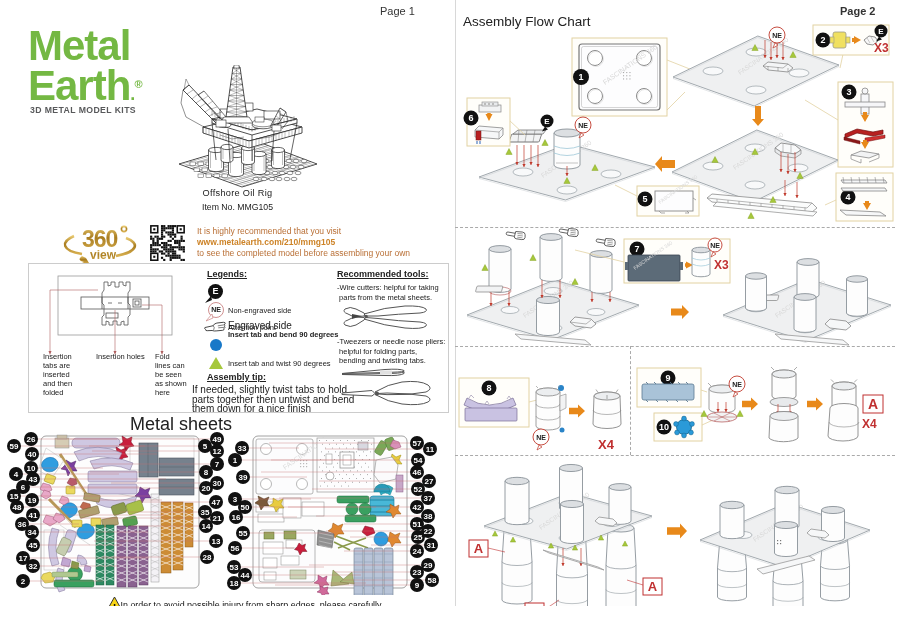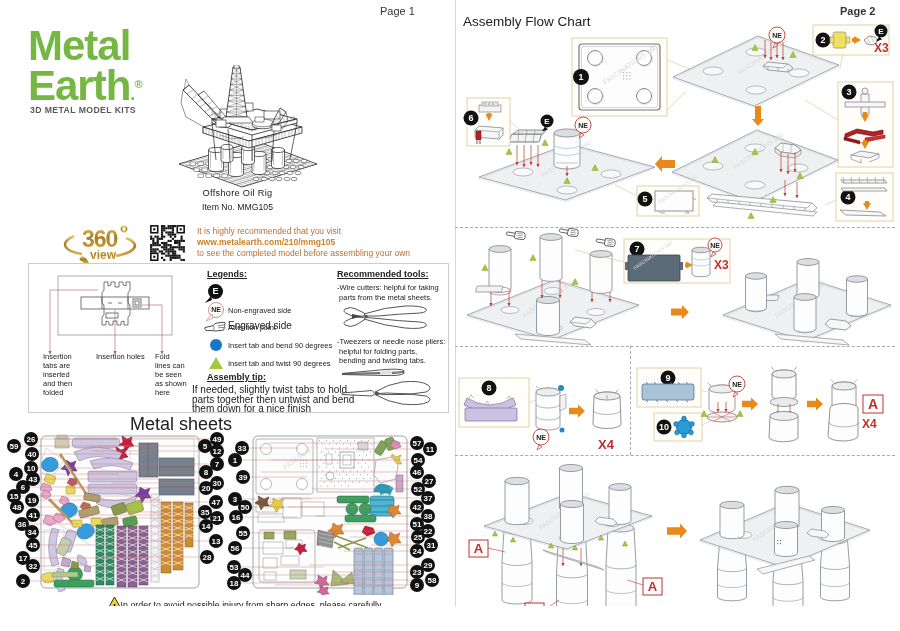--- a/index.html
+++ b/index.html
@@ -454,21 +454,21 @@
       </svg></div>
   <div class="abs" style="left:228px;top:306px;font-size:7.5px;">Non-engraved side</div>
   <svg class="abs" style="left:203px;top:319px;" width="24" height="15" viewBox="0 0 24 15" id="hand1">
       <g transform="translate(1,1) scale(0.92)" stroke="#3a3a3a" fill="#fff" stroke-width="1">
         <path d="M0,7.5 Q-2,6.5 -1,5.2 L8,3.2 Q9,0.8 12,0.3 L19,-0.5 Q21.5,-0.7 21,1.2 L20,2.2 Q21.5,2.8 20.3,4.2 Q21.3,5.2 19.8,6.2 Q20.3,8 18.3,8.2 L12,8.8 Q9,9.3 6.8,8.4 L1.5,8.6 Q-0.5,8.8 0,7.5 Z" transform="translate(2,3)"></path>
         <path d="M10,6.2 Q12,8 10.5,10.8 M15,6.4 L22,5.2 M15.5,8.5 L21.8,8" fill="none" stroke-width="0.7"></path>
       </g>
     </svg>
   <div class="abs" style="left:228px;top:323px;font-size:7.5px;">Attention point</div>
   <div class="abs" style="left:210px;top:339px;width:12px;height:12px;background:#1878c8;border-radius:50%;"></div>
-  <div class="abs" style="left:228px;top:341px;font-size:7.5px;">Insert tab and bend 90 degrees</div>
+  <div class="abs" style="left:228px;top:330px;font-size:7.5px;font-weight:bold;">Insert tab and bend 90 degrees</div>
   <svg class="abs" style="left:209px;top:357px;" width="14" height="12">
       <polygon points="7,0 14,12 0,12" fill="#a6c83c"></polygon>
     </svg>
   <div class="abs" style="left:228px;top:359px;font-size:7.5px;">Insert tab and twist 90 degrees</div>
   <div class="abs" style="left:207px;top:372px;font-size:9px;font-weight:bold;text-decoration:underline;">Assembly tip:</div>
   <div class="abs" style="left:192px;top:385px;font-size:10px;line-height:9.5px;">If needed, slightly twist tabs to hold<br>parts together then untwist and bend<br>them down for a nice finish</div>
 
   <div class="abs" style="left:337px;top:269px;font-size:9px;font-weight:bold;text-decoration:underline;">Recommended tools:</div>
   <div class="abs" style="left:337px;top:283px;font-size:7.5px;line-height:9.5px;">-Wire cutters:&nbsp;helpful for taking<br>&nbsp;parts from the metal sheets.</div>
   <svg class="abs" style="left:340px;top:301px;" width="95" height="35" viewBox="0 0 95 35" id="cutter">

